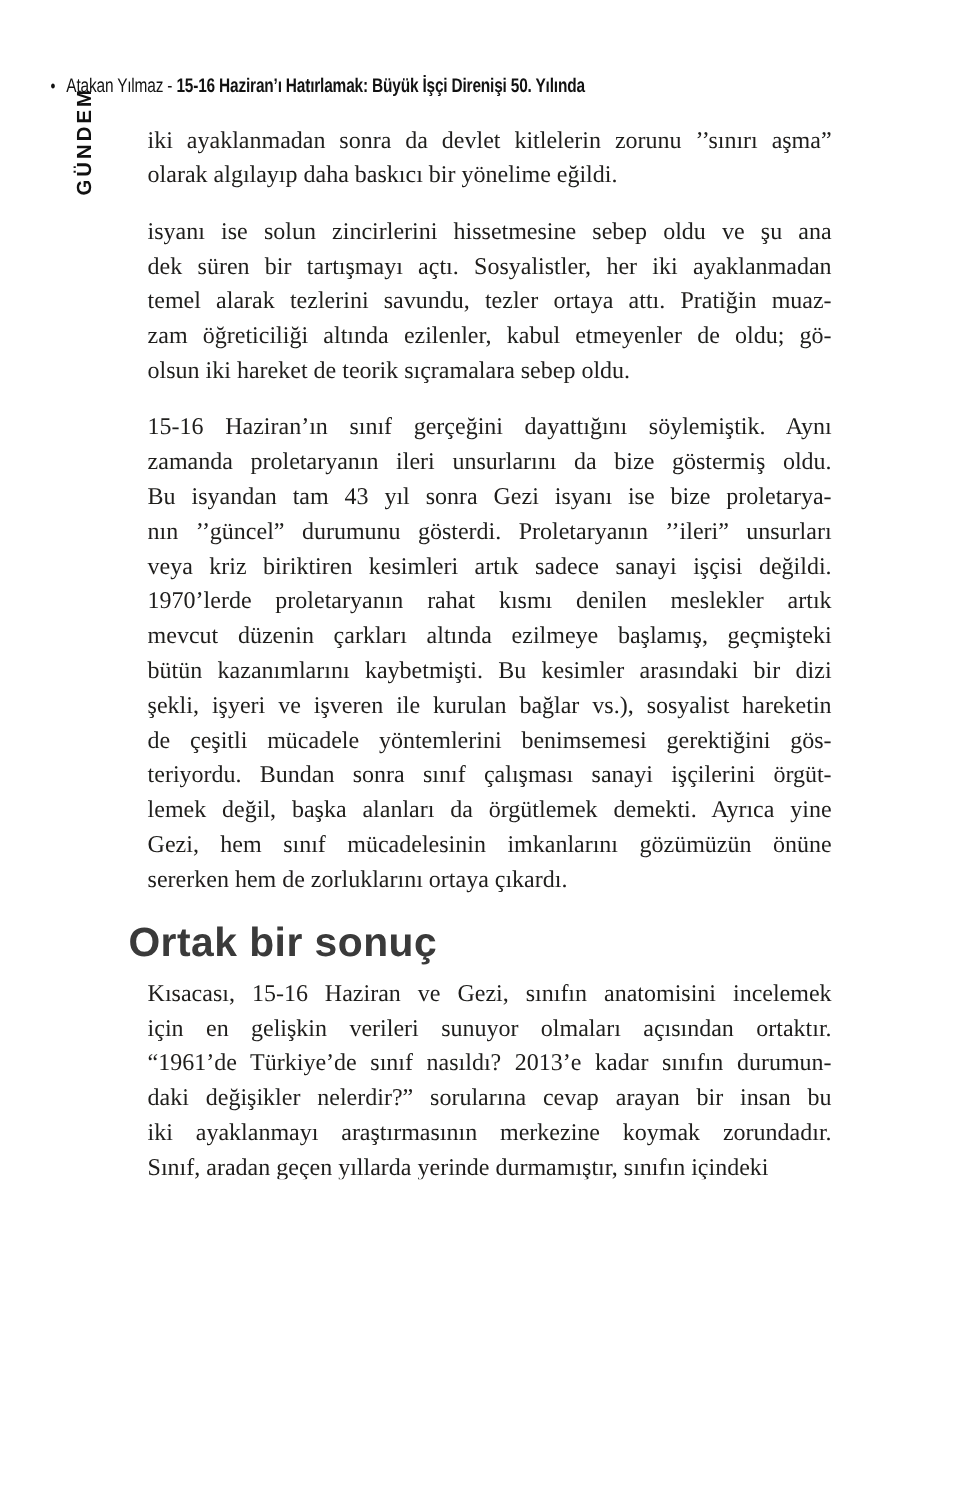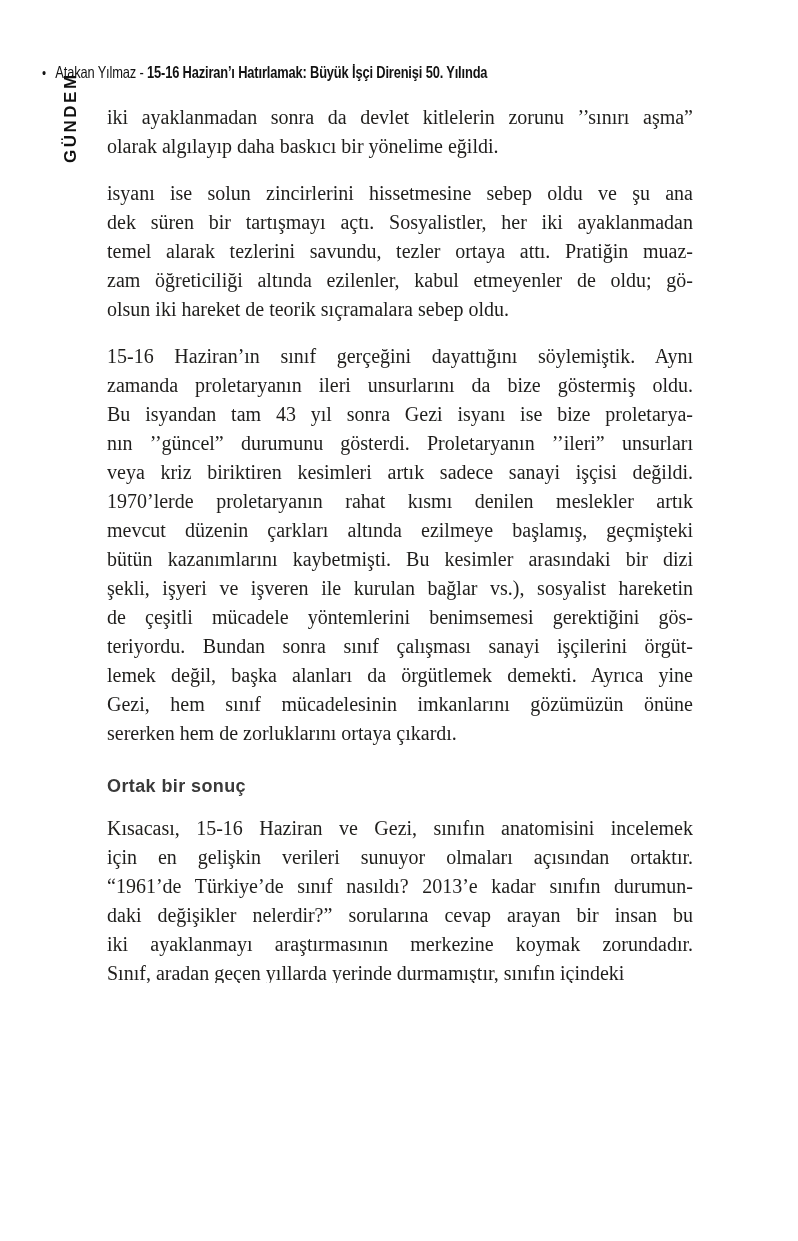--- a/index.html
+++ b/index.html
@@ -56,32 +56,32 @@
   .body-col {
     position: absolute;
     left: 107px;
     top: 103px;
     width: 586px;
     font-size: 20px;
     line-height: 29px;
     color: #1f1e1c;
   }
   .para {
-    margin: 0 0 18px 0;
+    margin: 0 0 18px 16px;
   }
   .line {
     text-align: justify;
     text-align-last: justify;
   }
   .para .line:last-child {
     text-align-last: left;
   }
   .section-heading {
     font-family: "Liberation Sans", sans-serif;
-    font-size: 18px;
+    font-size: 34px;
     font-weight: bold;
     color: #3a3a3a;
     letter-spacing: 0.4px;
     line-height: 32px;
     margin: 22px 0 12px 0;
   }
   .page-number {
     position: absolute;
     left: 26px;
     top: 1156px;

